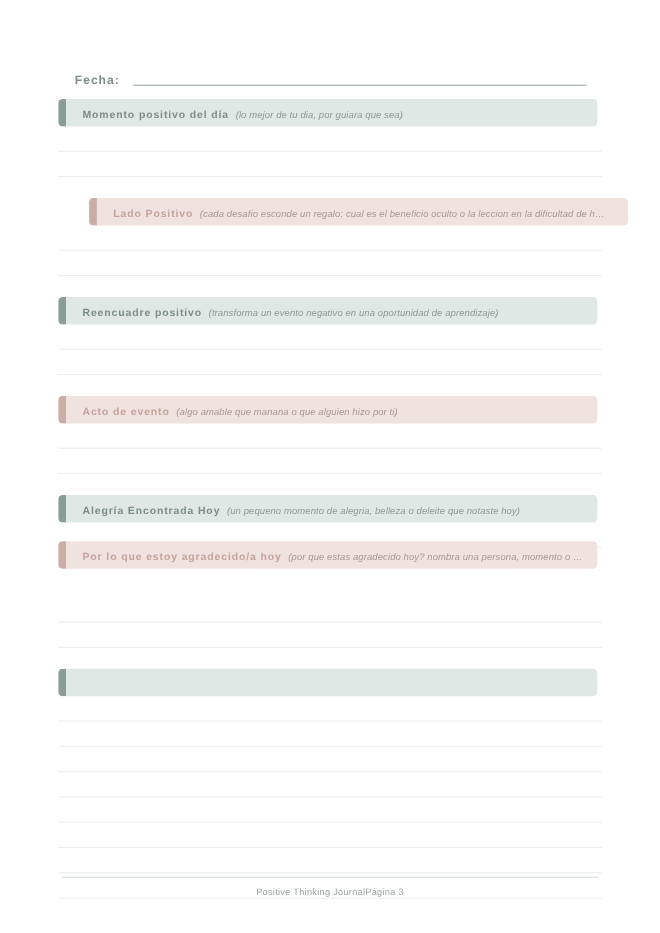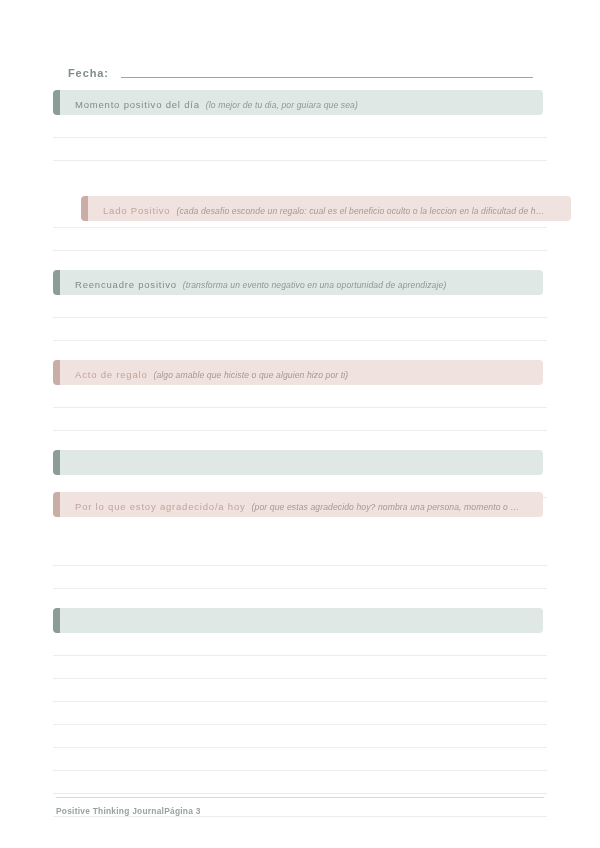--- a/index.html
+++ b/index.html
@@ -68,21 +68,21 @@
     border-radius: 3px 0 0 3px;
   }
   .prompt .txt {
     padding-left: 22px;
     padding-right: 8px;
     white-space: nowrap;
     overflow: hidden;
   }
   .p-title {
     font-size: 9.5px;
-    font-weight: normal;
+    font-weight: bold;
     letter-spacing: 0.8px;
     margin-top: 15px;
   }
   .p-hint {
     font-size: 8.6px;
     font-style: italic;
     letter-spacing: 0.1px;
     margin-left: 6px;
   }
 
@@ -113,26 +113,25 @@
     width: 488px;
   }
   .footer-rule {
     border-top: 1px solid #d6dbda;
     height: 1px;
     width: 100%;
   }
   .footer-row {
     margin-top: 7px;
     display: flex;
-    justify-content: flex-start;
+    justify-content: center;
     align-items: center;
     font-size: 8.4px;
     color: #98a3a1;
     letter-spacing: 0.25px;
-    font-weight: bold;
   }
 </style>
 </head>
 <body>
 
 <div class="page">
 
   <div class="date-row">
     <span class="date-label">Fecha:</span>
     <span class="date-line"></span>
@@ -142,21 +141,21 @@
       <div class="section" style="top: 90px;">
         <div class="prompt v-green">
           <span class="bar"></span>
           <div class="txt"><span class="p-title">Momento positivo del día</span><span class="p-hint">(lo mejor de tu dia, por guiara que sea)</span></div>
         </div>
       </div>
       <div class="rules" style="top: 115px;">
         <div class="rule"></div>
         <div class="rule"></div>
       </div>
-      <div class="section" style="top: 196px; padding-left: 28px;">
+      <div class="section" style="top: 180px; padding-left: 28px;">
         <div class="prompt v-rose">
           <span class="bar"></span>
           <div class="txt"><span class="p-title">Lado Positivo</span><span class="p-hint">(cada desafio esconde un regalo: cual es el beneficio oculto o la leccion en la dificultad de h…</span></div>
         </div>
       </div>
       <div class="rules" style="top: 205px;">
         <div class="rule"></div>
         <div class="rule"></div>
       </div>
       <div class="section" style="top: 270px;">
@@ -165,30 +164,31 @@
           <div class="txt"><span class="p-title">Reencuadre positivo</span><span class="p-hint">(transforma un evento negativo en una oportunidad de aprendizaje)</span></div>
         </div>
       </div>
       <div class="rules" style="top: 295px;">
         <div class="rule"></div>
         <div class="rule"></div>
       </div>
       <div class="section" style="top: 360px;">
         <div class="prompt v-rose">
           <span class="bar"></span>
-          <div class="txt"><span class="p-title">Acto de regalo</span><span class="p-hint">(algo amable que hiciste o que alguien hizo por ti)</span></div>
+          <div class="txt"><span class="p-title">Acto de evento</span><span class="p-hint">(algo amable que manana o que alguien hizo por ti)</span></div>
         </div>
       </div>
       <div class="rules" style="top: 385px;">
         <div class="rule"></div>
         <div class="rule"></div>
       </div>
       <div class="section" style="top: 450px;">
         <div class="prompt v-green">
           <span class="bar"></span>
+          <div class="txt"><span class="p-title">Alegría Encontrada Hoy</span><span class="p-hint">(un pequeno momento de alegria, belleza o deleite que notaste hoy)</span></div>
         </div>
       </div>
       <div class="rules" style="top: 475px;">
         <div class="rule"></div>
       </div>
       <div class="section" style="top: 492px;">
         <div class="prompt v-rose">
           <span class="bar"></span>
           <div class="txt"><span class="p-title">Por lo que estoy agradecido/a hoy</span><span class="p-hint">(por que estas agradecido hoy? nombra una persona, momento o …</span></div>
         </div>

